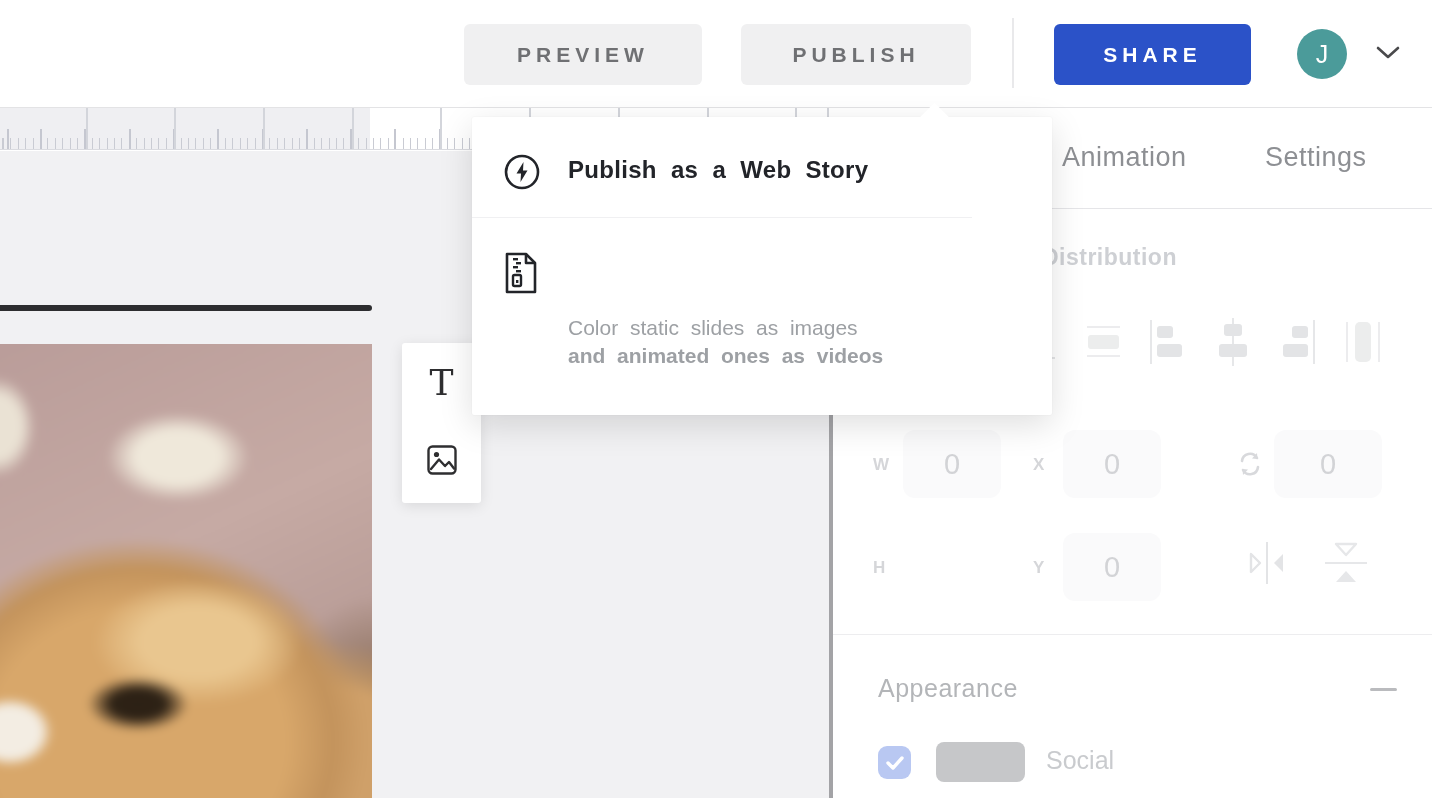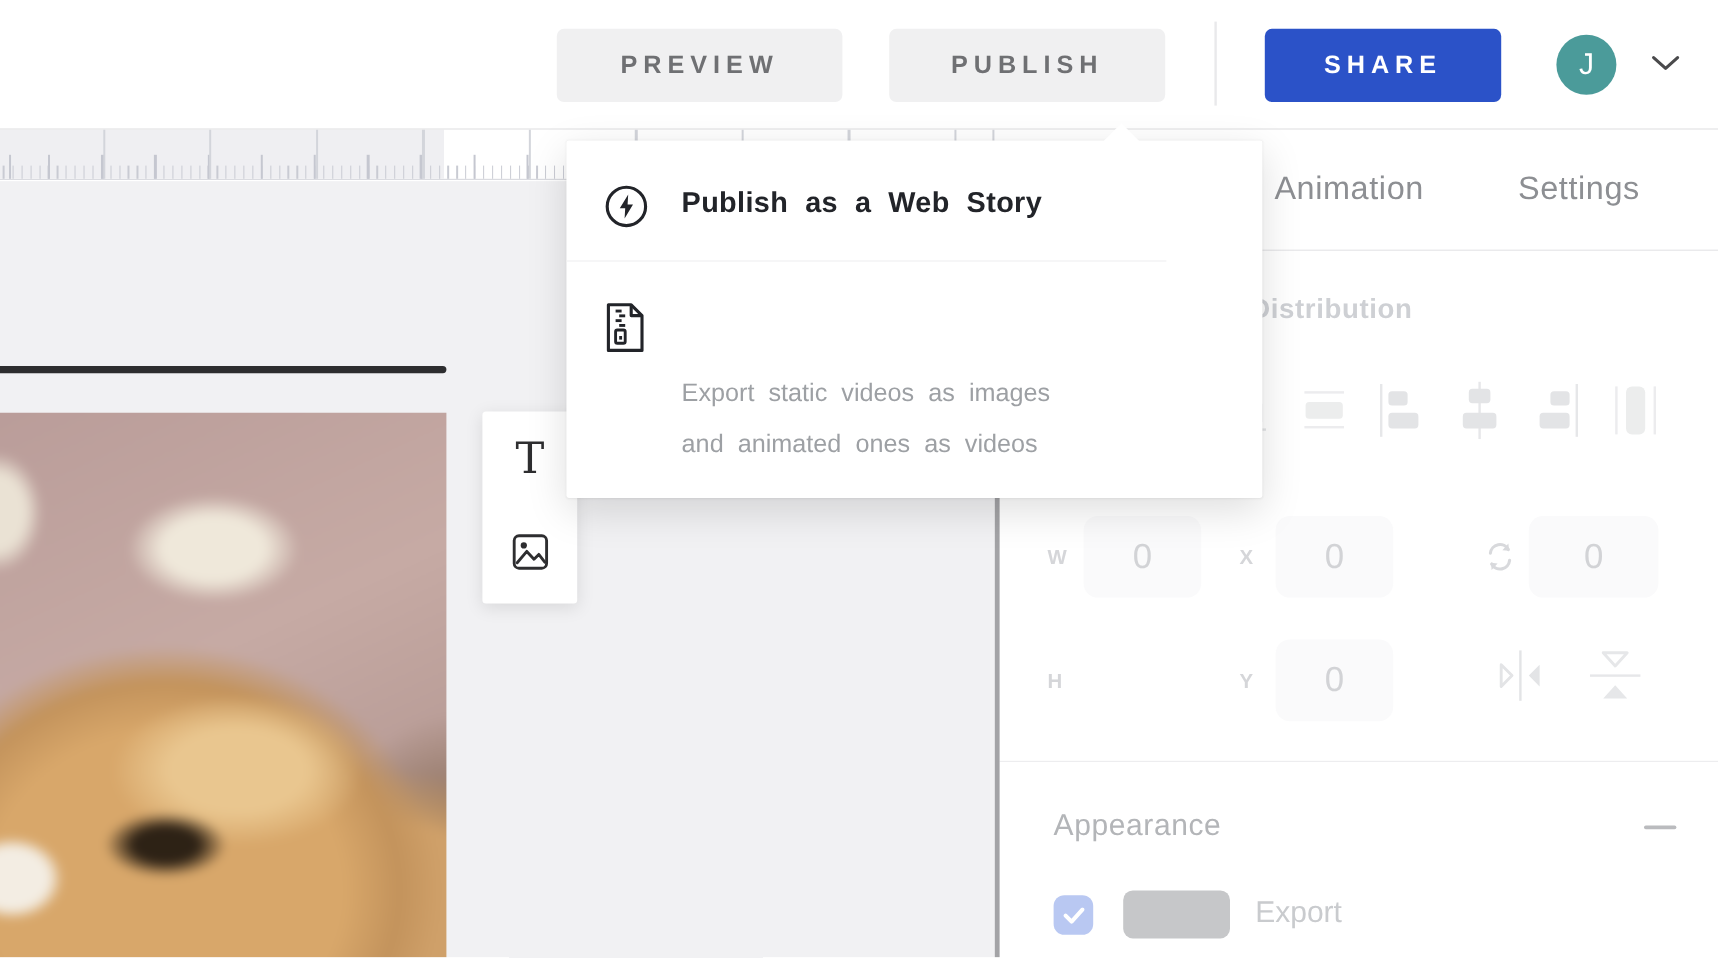--- a/index.html
+++ b/index.html
@@ -232,21 +232,21 @@
     </button>
 
     <div class="appearance-divider"></div>
     <div class="appearance-title">Appearance</div>
     <button class="color-checkbox">
       <svg width="18" height="14" viewBox="0 0 18 14">
         <path d="M2 7 L7 12 L16 2" stroke="#ffffff" stroke-width="3.4" fill="none" stroke-linecap="round" stroke-linejoin="round"></path>
       </svg>
     </button>
     <button class="color-swatch"></button>
-    <span class="color-label">Export</span>
+    <span class="color-label">Social</span>
   </div>
   <button class="collapse-minus"></button>
 
   <div class="topbar">
     <button class="btn-gray btn-preview">PREVIEW</button>
     <button class="btn-gray btn-publish">PUBLISH</button>
     <div class="topbar-divider"></div>
     <button class="btn-share">SHARE</button>
     <div class="avatar">J</div>
     <span class="avatar-chevron">
@@ -278,18 +278,18 @@
           <path d="M3 3 L22 3 L31 12 L31 41 L3 41 Z" stroke="#222429" stroke-width="2.6" stroke-linejoin="round"></path>
           <path d="M22 3 L22 12 L31 12" stroke="#222429" stroke-width="2.6" stroke-linejoin="round"></path>
           <rect x="9" y="7" width="5" height="2.4" fill="#222429"></rect>
             <rect x="12" y="11" width="5" height="2.4" fill="#222429"></rect>
           <rect x="9" y="15" width="5" height="2.4" fill="#222429"></rect>
             <rect x="12" y="19" width="5" height="2.4" fill="#222429"></rect>
           <rect x="9" y="24" width="8" height="11" rx="1.5" stroke="#222429" stroke-width="2.4"></rect>
           <rect x="12" y="29" width="2.4" height="3" fill="#222429"></rect>
         </svg>
       </span>
-      <span class="menu-desc" style="top:66px;">Export static videos as images</span>
-      <span class="menu-desc" style="top:109px;">and animated ones as videos</span>
+      <span class="menu-desc" style="top:66px;">Color static slides as images</span>
+      <span class="menu-desc" style="top:94px;font-weight:bold;">and animated ones as videos</span>
     </button>
   </div>
 
 </div>
 
 </body></html>

